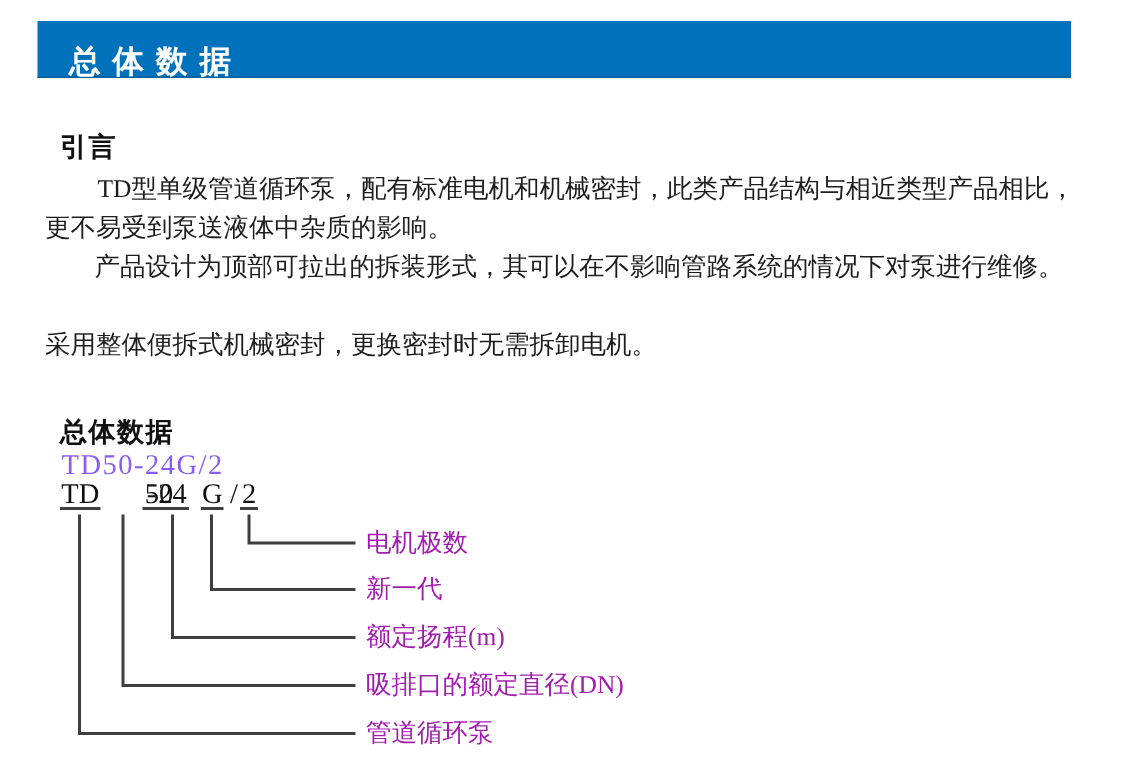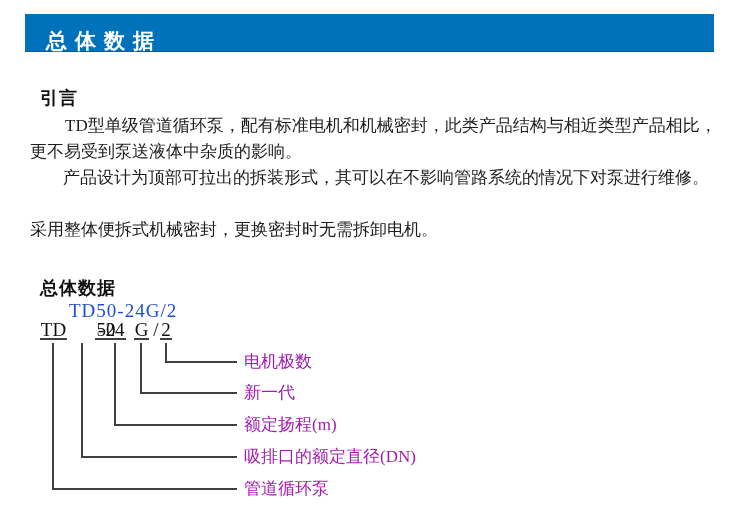--- a/index.html
+++ b/index.html
@@ -44,22 +44,21 @@
     font-size: 17px;
     line-height: 22px;
     white-space: nowrap;
     color: #1d1d1d;
   }
   .model-code {
     position: absolute;
     left: 41px; top: 300px;
     font-size: 19px;
     letter-spacing: 1px;
-    color: #1d4ed8;
-    margin-left: 28px;
+    color: #8b5cf6;
   }
   .seg {
     position: absolute;
     top: 319px;
     height: 21px;
     font-size: 19px;
     color: #111111;
     text-align: center;
   }
   .seg.u { border-bottom: 2px solid #3f3f3f; }

